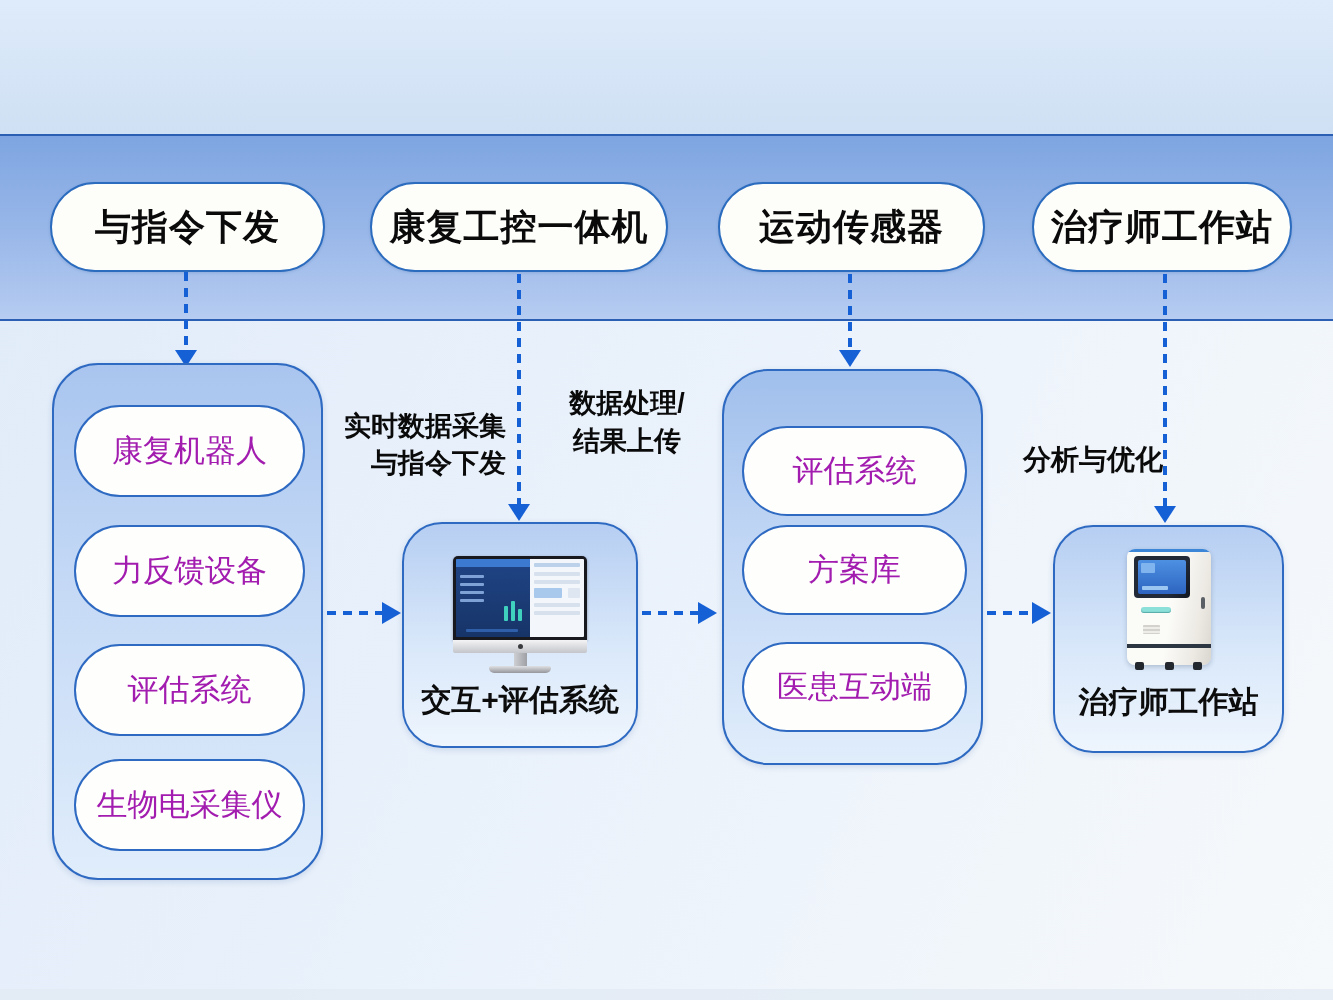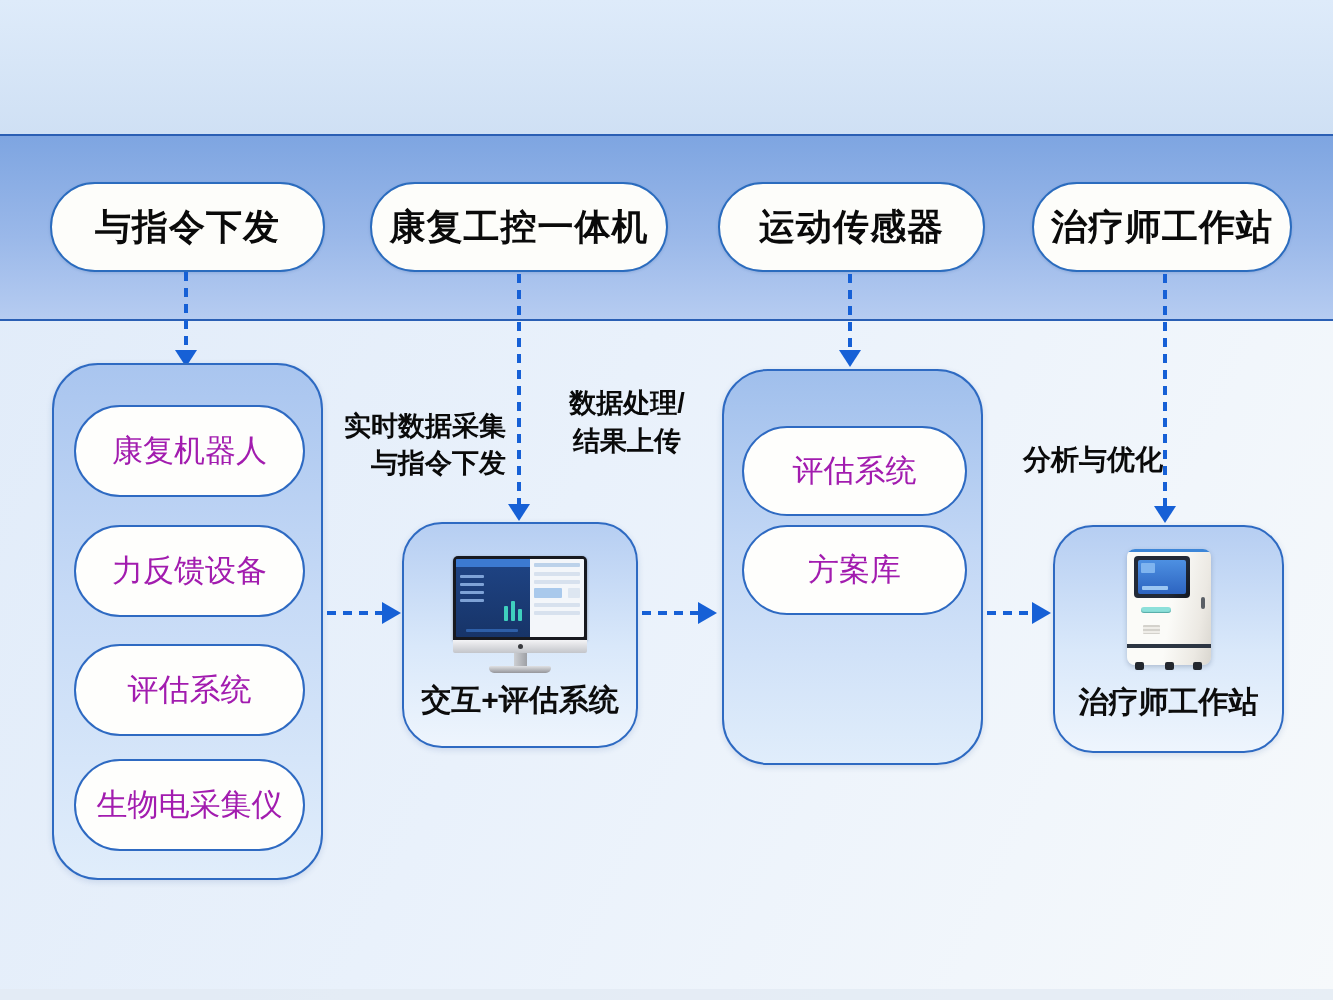--- a/index.html
+++ b/index.html
@@ -246,20 +246,23 @@
     <div class="box-label">交互+评估系统</div>
   </div>
 
   <div class="group-box gb-right">
     <div class="node-pill" style="top:39px;margin-top:16px;">
       <span>评估系统</span>
     </div>
     <div class="node-pill" style="top:154px;">
       <span>方案库</span>
     </div>
+    <div class="node-pill" style="top:271px;">
+      <span>医患互动端</span>
+    </div>
   </div>
 
   <div class="img-box ib-right">
     <div class="device">
       <div class="device-body">
         <div class="device-topline"></div>
         <div class="device-screen-panel">
           <div class="device-screen">
             <div class="ds-el1"></div>
             <div class="ds-el2"></div>

